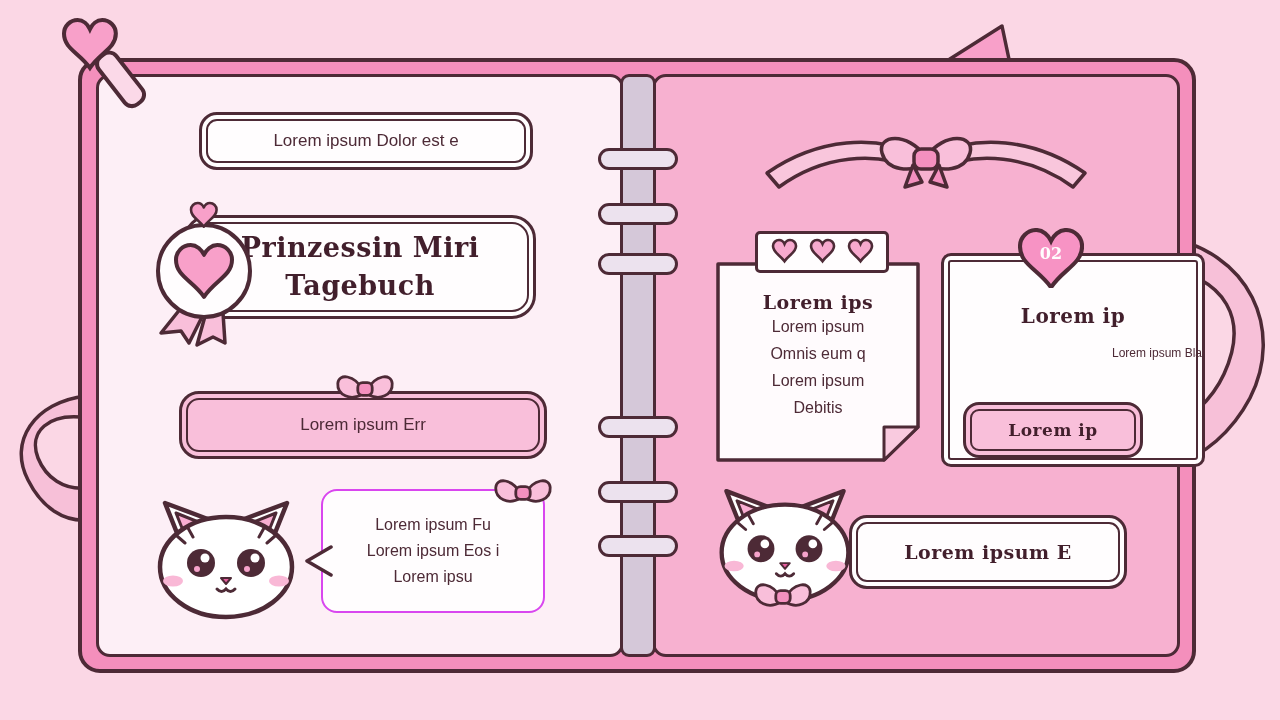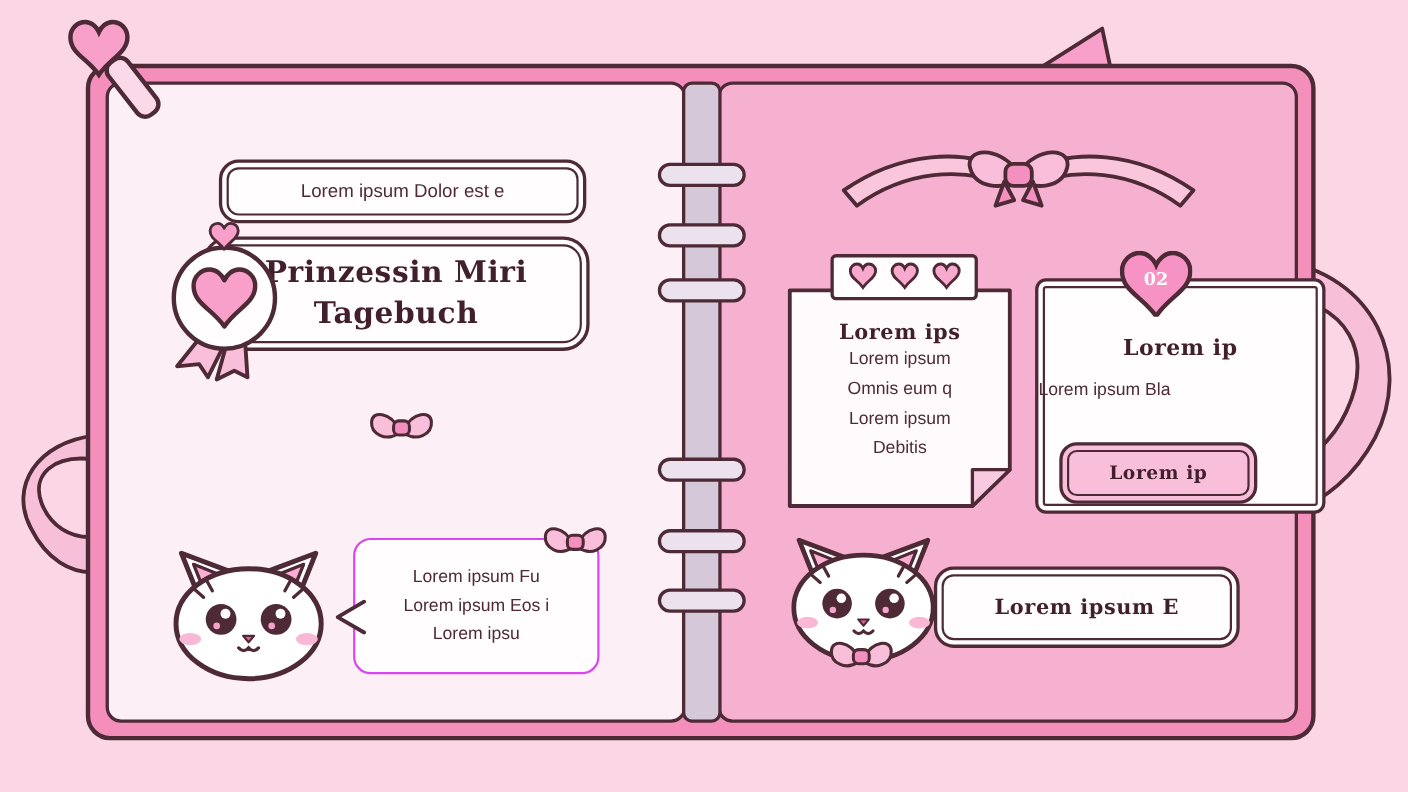--- a/index.html
+++ b/index.html
@@ -64,21 +64,21 @@
   }
   .note-title { font-size:19px; }
   .note-line { font-size:16px; line-height:27px; }
 
   .note-tab {
     position:absolute; background:#fffdfe; border:3px solid #4d2a36;
     border-radius:5px; display:flex; align-items:center; justify-content:center;
   }
 
   .card-title { position:absolute; left:0; right:0; top:48px; font-size:20px; text-align:center; }
-  .card-body  { position:absolute; left:0; right:0; top:90px; font-size:16px; text-align:left; }
+  .card-body  { position:absolute; left:10px; right:0; top:90px; font-size:12px; text-align:right; }
   .card-btn-label { font-size:17px; }
 </style>
 </head>
 <body>
 
 <svg width="0" height="0" style="position:absolute" aria-hidden="true">
   <defs>
     <path id="heartShape" d="M23.6 0 C20.2 0 17.3 2.7 16 5.6 C14.7 2.7 11.8 0 8.4 0 C3.8 0 0 3.8 0 8.4 C0 17.8 9.5 20.3 16 29.6 C22.1 20.3 32 17.5 32 8.4 C32 3.8 28.2 0 23.6 0 Z"></path>
     <symbol id="bowShape" viewBox="0 0 80 48">
       <g stroke="#4d2a36" stroke-width="3.5" stroke-linejoin="round">
@@ -115,39 +115,42 @@
   <svg class="abs" style="left:0;top:0" width="1280" height="720">
     <path d="M1160 236 C1252 250 1284 332 1250 398 C1232 432 1204 456 1172 466 L1164 430 C1190 420 1212 400 1224 374 C1248 322 1230 276 1154 266 Z" fill="#f7c0d8" stroke="#4d2a36" stroke-width="3.5" stroke-linejoin="round"></path>
     <path d="M86 396 C34 402 8 442 28 480 C42 508 64 522 88 520 L86 488 C64 490 46 478 38 458 C28 432 48 412 88 418 Z" fill="#f7c0d8" stroke="#4d2a36" stroke-width="3.5" stroke-linejoin="round"></path>
     <path d="M942 64 L1002 26 L1010 64 Z" fill="#f8a0c9" stroke="#4d2a36" stroke-width="3.5" stroke-linejoin="round"></path>
   </svg>
 
   <div class="cover"></div>
 
   <div class="page left">
 
-    <div class="frame" style="left:100px; top:68px; width:334px; height:58px; --r:18px">
+    <div class="frame" style="left:100px; top:35px; width:334px; height:58px; --r:18px">
       <div class="banner-text">Lorem ipsum Dolor est e</div>
     </div>
 
     <div class="frame" style="left:85px; top:138px; width:352px; height:104px; --r:24px">
       <div class="serif diary-title">Prinzessin Miri</div>
       <div class="serif diary-title">Tagebuch</div>
     </div>
 
     <svg class="abs" style="left:50px; top:122px" width="110" height="152" viewBox="0 0 110 152">
       <g stroke="#4d2a36" stroke-linejoin="round">
         <path d="M36 104 L12 134 L32 132 L40 144 L56 112 Z" fill="#f9bfda" stroke-width="3.5"></path>
         <path d="M58 110 L48 146 L64 138 L76 144 L74 114 Z" fill="#f9bfda" stroke-width="3.5"></path>
         <circle cx="55" cy="72" r="46" fill="#fffdfe" stroke-width="4"></circle>
         <use href="#heartShape" transform="translate(27,46) scale(1.75)" fill="#f8a0c9" stroke-width="2.3"></use>
         <use href="#heartShape" transform="translate(42,4) scale(0.8)" fill="#f8a0c9" stroke-width="3.2"></use>
       </g>
     </svg>
 
+    <div class="frame pink" style="left:80px; top:314px; width:368px; height:68px; --r:20px">
+      <div class="banner-text">Lorem ipsum Err</div>
+    </div>
     <svg class="abs" style="left:234px; top:292px" width="64" height="40">
         <use href="#bowShape"></use>
       </svg>
 
     <svg class="abs" style="left:52px; top:414px" width="150" height="130">
         <use href="#catShape"></use>
       </svg>
 
     <div class="bubble" style="left:222px; top:412px; width:224px; height:124px">
       <div class="bubble-text">

